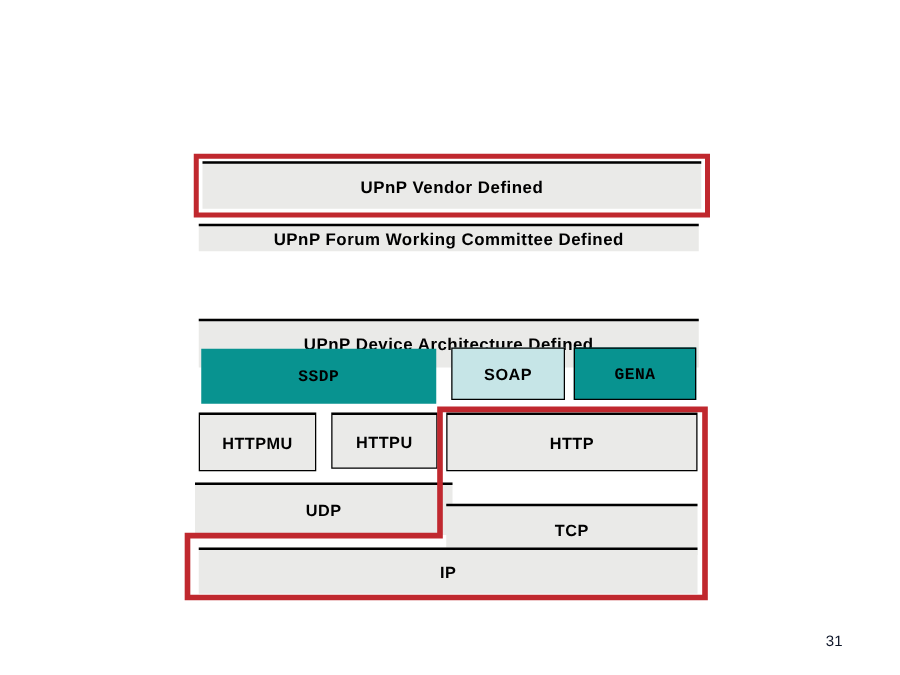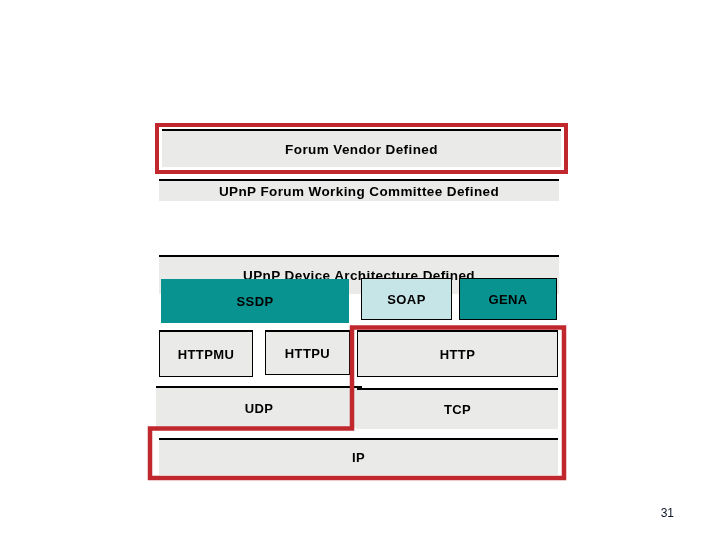--- a/index.html
+++ b/index.html
@@ -37,34 +37,34 @@
     background: var(--boxgray, #eaeae8);
     color: #000;
     font-weight: 700;
     font-size: 13px;
     letter-spacing: 0.4px;
     white-space: nowrap;
   }
   .topline { border-top: 2px solid #000; }
   .outlined { border: 1px solid #000; border-top: 2px solid #000; }
   .thin-outline { border: 1px solid #000; }
-  .teal { background: var(--teal, #089390); }
+  .teal { background: var(--teal, #089390); font-family: Liberation Mono, monospace; }
   .lteal { background: var(--lightteal, #c6e5e7); }
 
   
   .forum  { left: 159px; top: 179px; width: 400px; height: 22px; font-size: 13.5px; }
   .device { left: 159px; top: 227px; width: 400px; height: 39px; font-size: 13.5px; margin-top: 28px; }
   .ssdp   { left: 161px; top: 279px; width: 188px; height: 44px; }
   .soap   { left: 361px; top: 278px; width: 91px;  height: 42px; }
   .gena   { left: 459px; top: 278px; width: 98px;  height: 42px; }
   .httpmu { left: 159px; top: 330px; width: 94px;  height: 47px; }
   .httpu  { left: 265px; top: 330px; width: 85px;  height: 45px; }
   .http   { left: 357px; top: 330px; width: 201px; height: 47px; }
   .udp    { left: 156px; top: 386px; width: 206px; height: 42px; }
-  .tcp    { left: 357px; top: 388px; width: 201px; height: 41px; }
+  .tcp    { left: 357px; top: 403px; width: 201px; height: 41px; }
   .ip     { left: 159px; top: 438px; width: 399px; height: 37px; }
 
   .vendor-wrap {
     position: absolute;
     left: 155px; top: 123px; width: 413px; height: 51px;
     box-sizing: border-box;
     border: 4px solid var(--red, #c0282e);
     background: #ffffff;
   }
   .vendor-inner {
@@ -96,21 +96,21 @@
 </style>
 </head>
 <body>
 
 <div class="slide">
 
 
   <div>
 
     <div class="vendor-wrap">
-      <div class="vendor-inner">Forum Vendor Defined</div>
+      <div class="vendor-inner">UPnP Vendor Defined</div>
     </div>
 
     <div class="box topline forum">UPnP Forum Working Committee Defined</div>
 
     <div class="box topline device">UPnP Device Architecture Defined</div>
 
     <div class="box teal ssdp">SSDP</div>
 
     <div class="box lteal thin-outline soap">SOAP</div>
 

